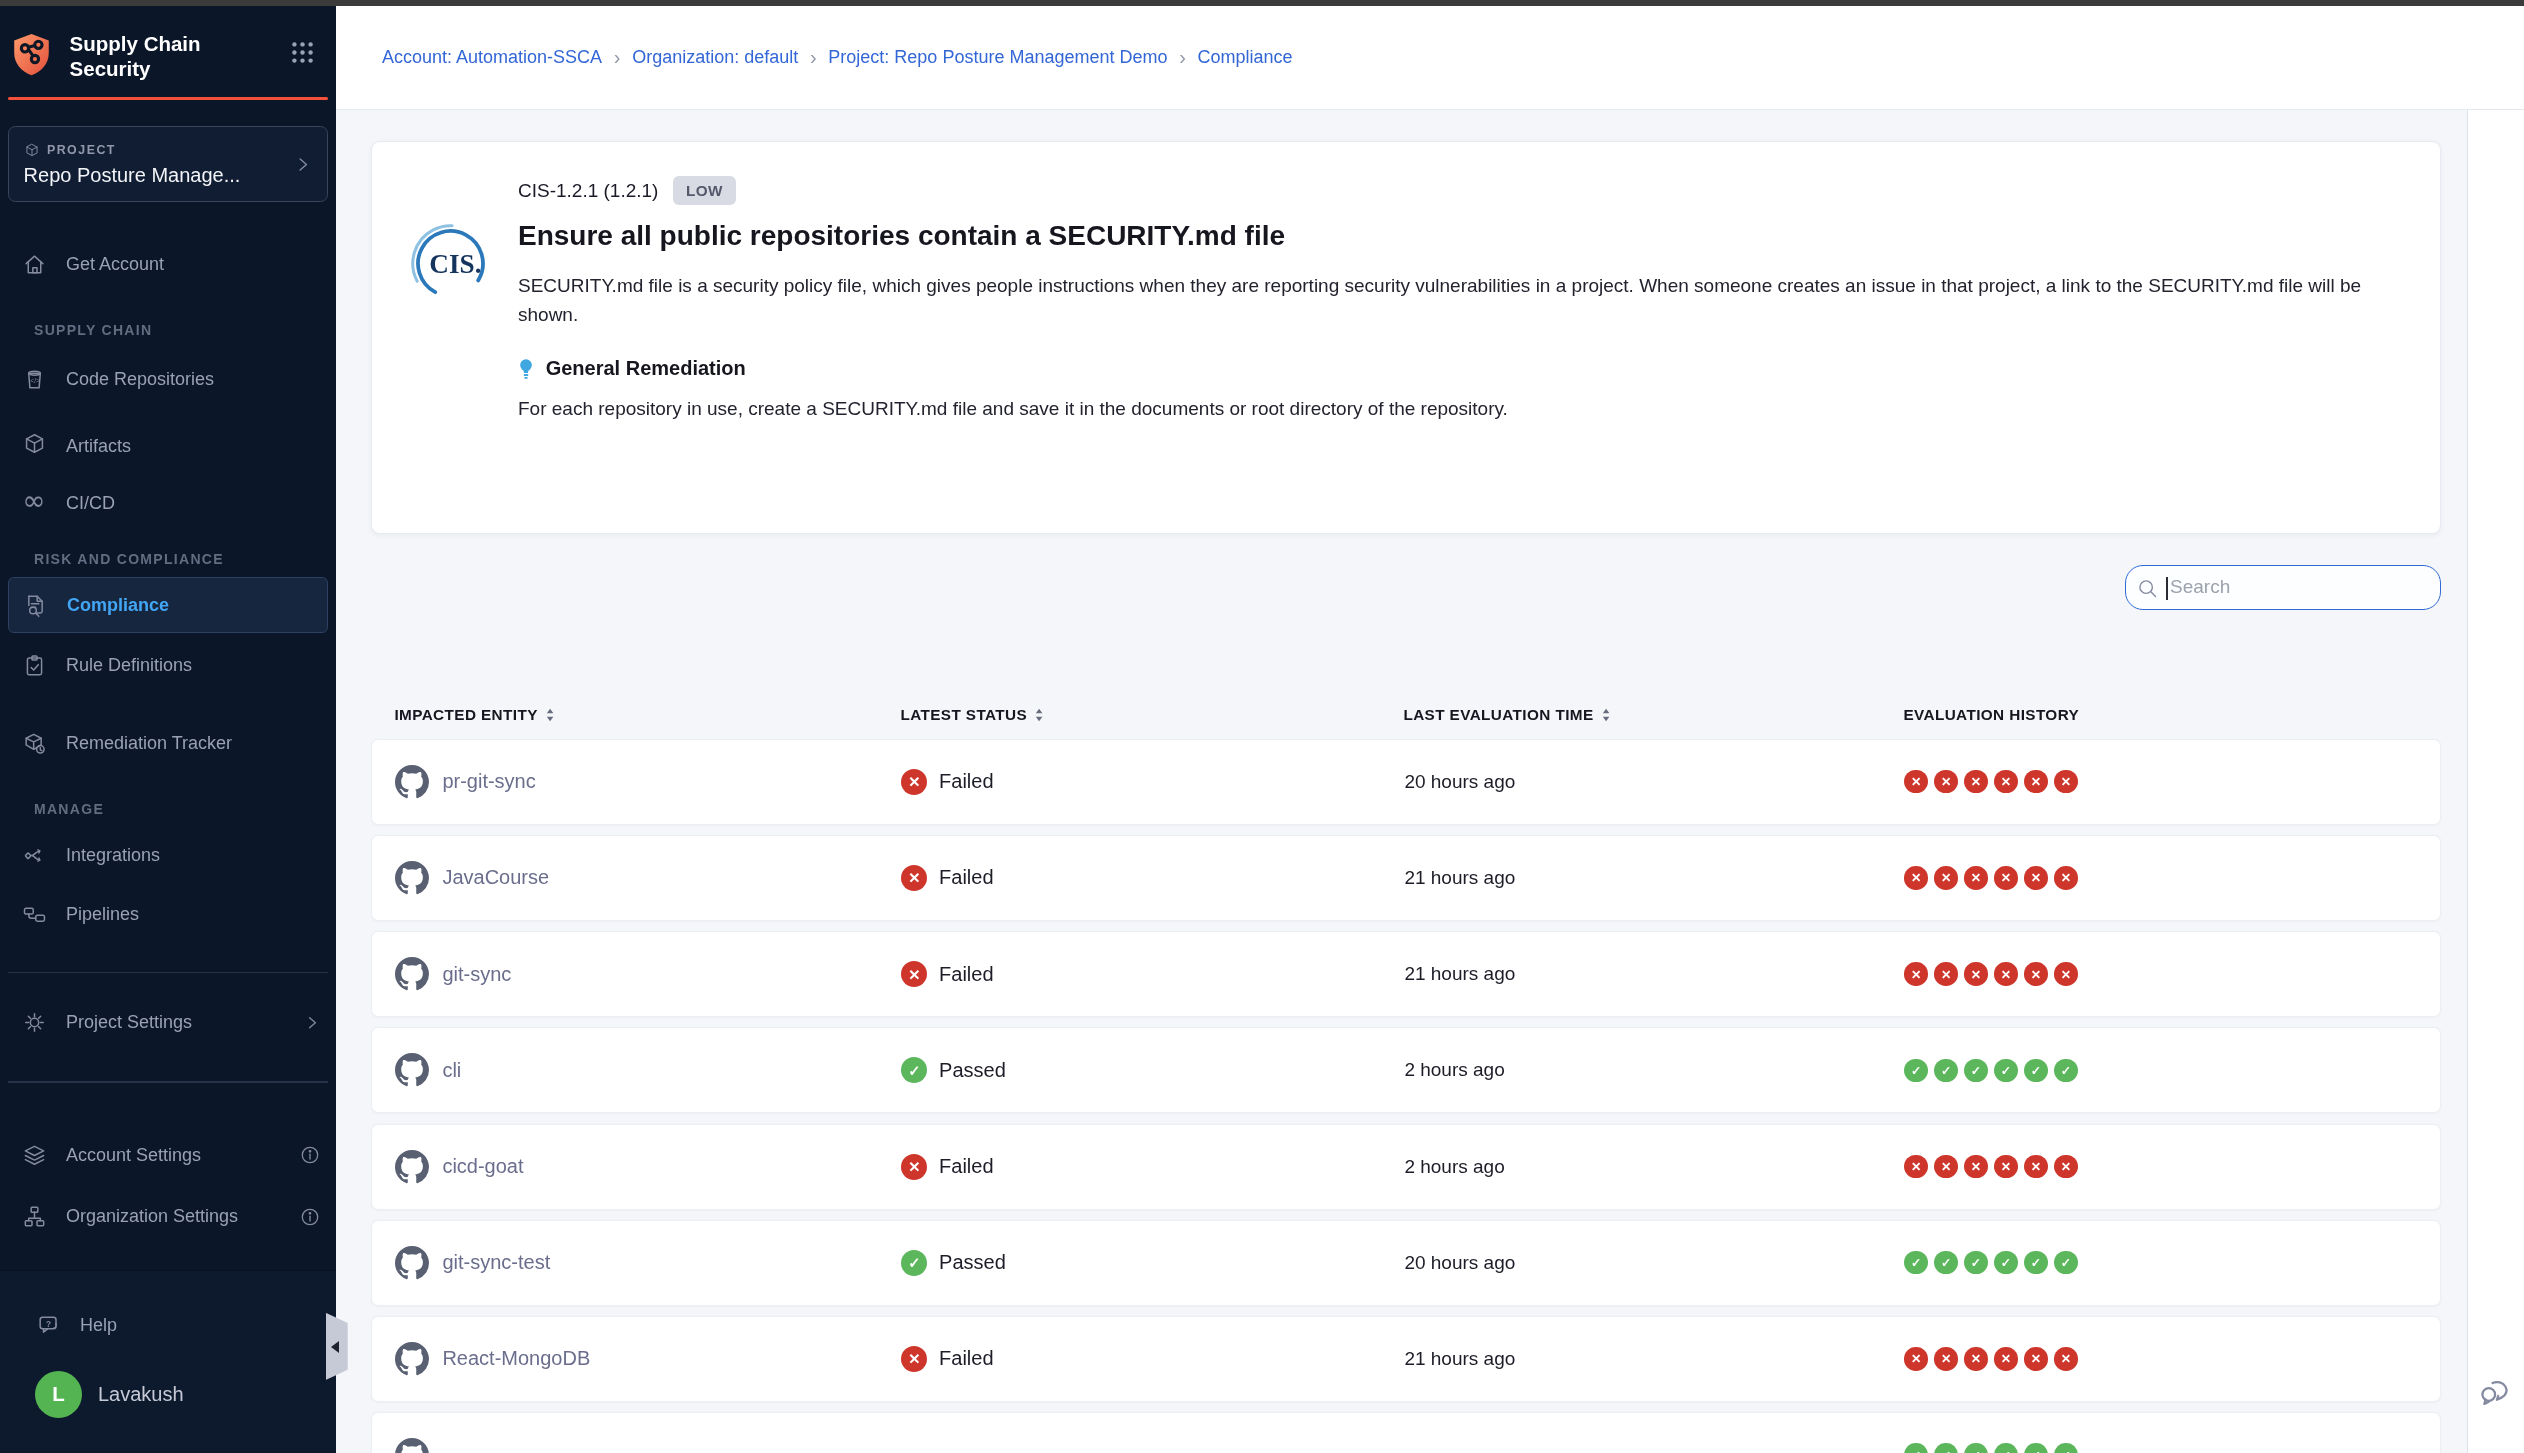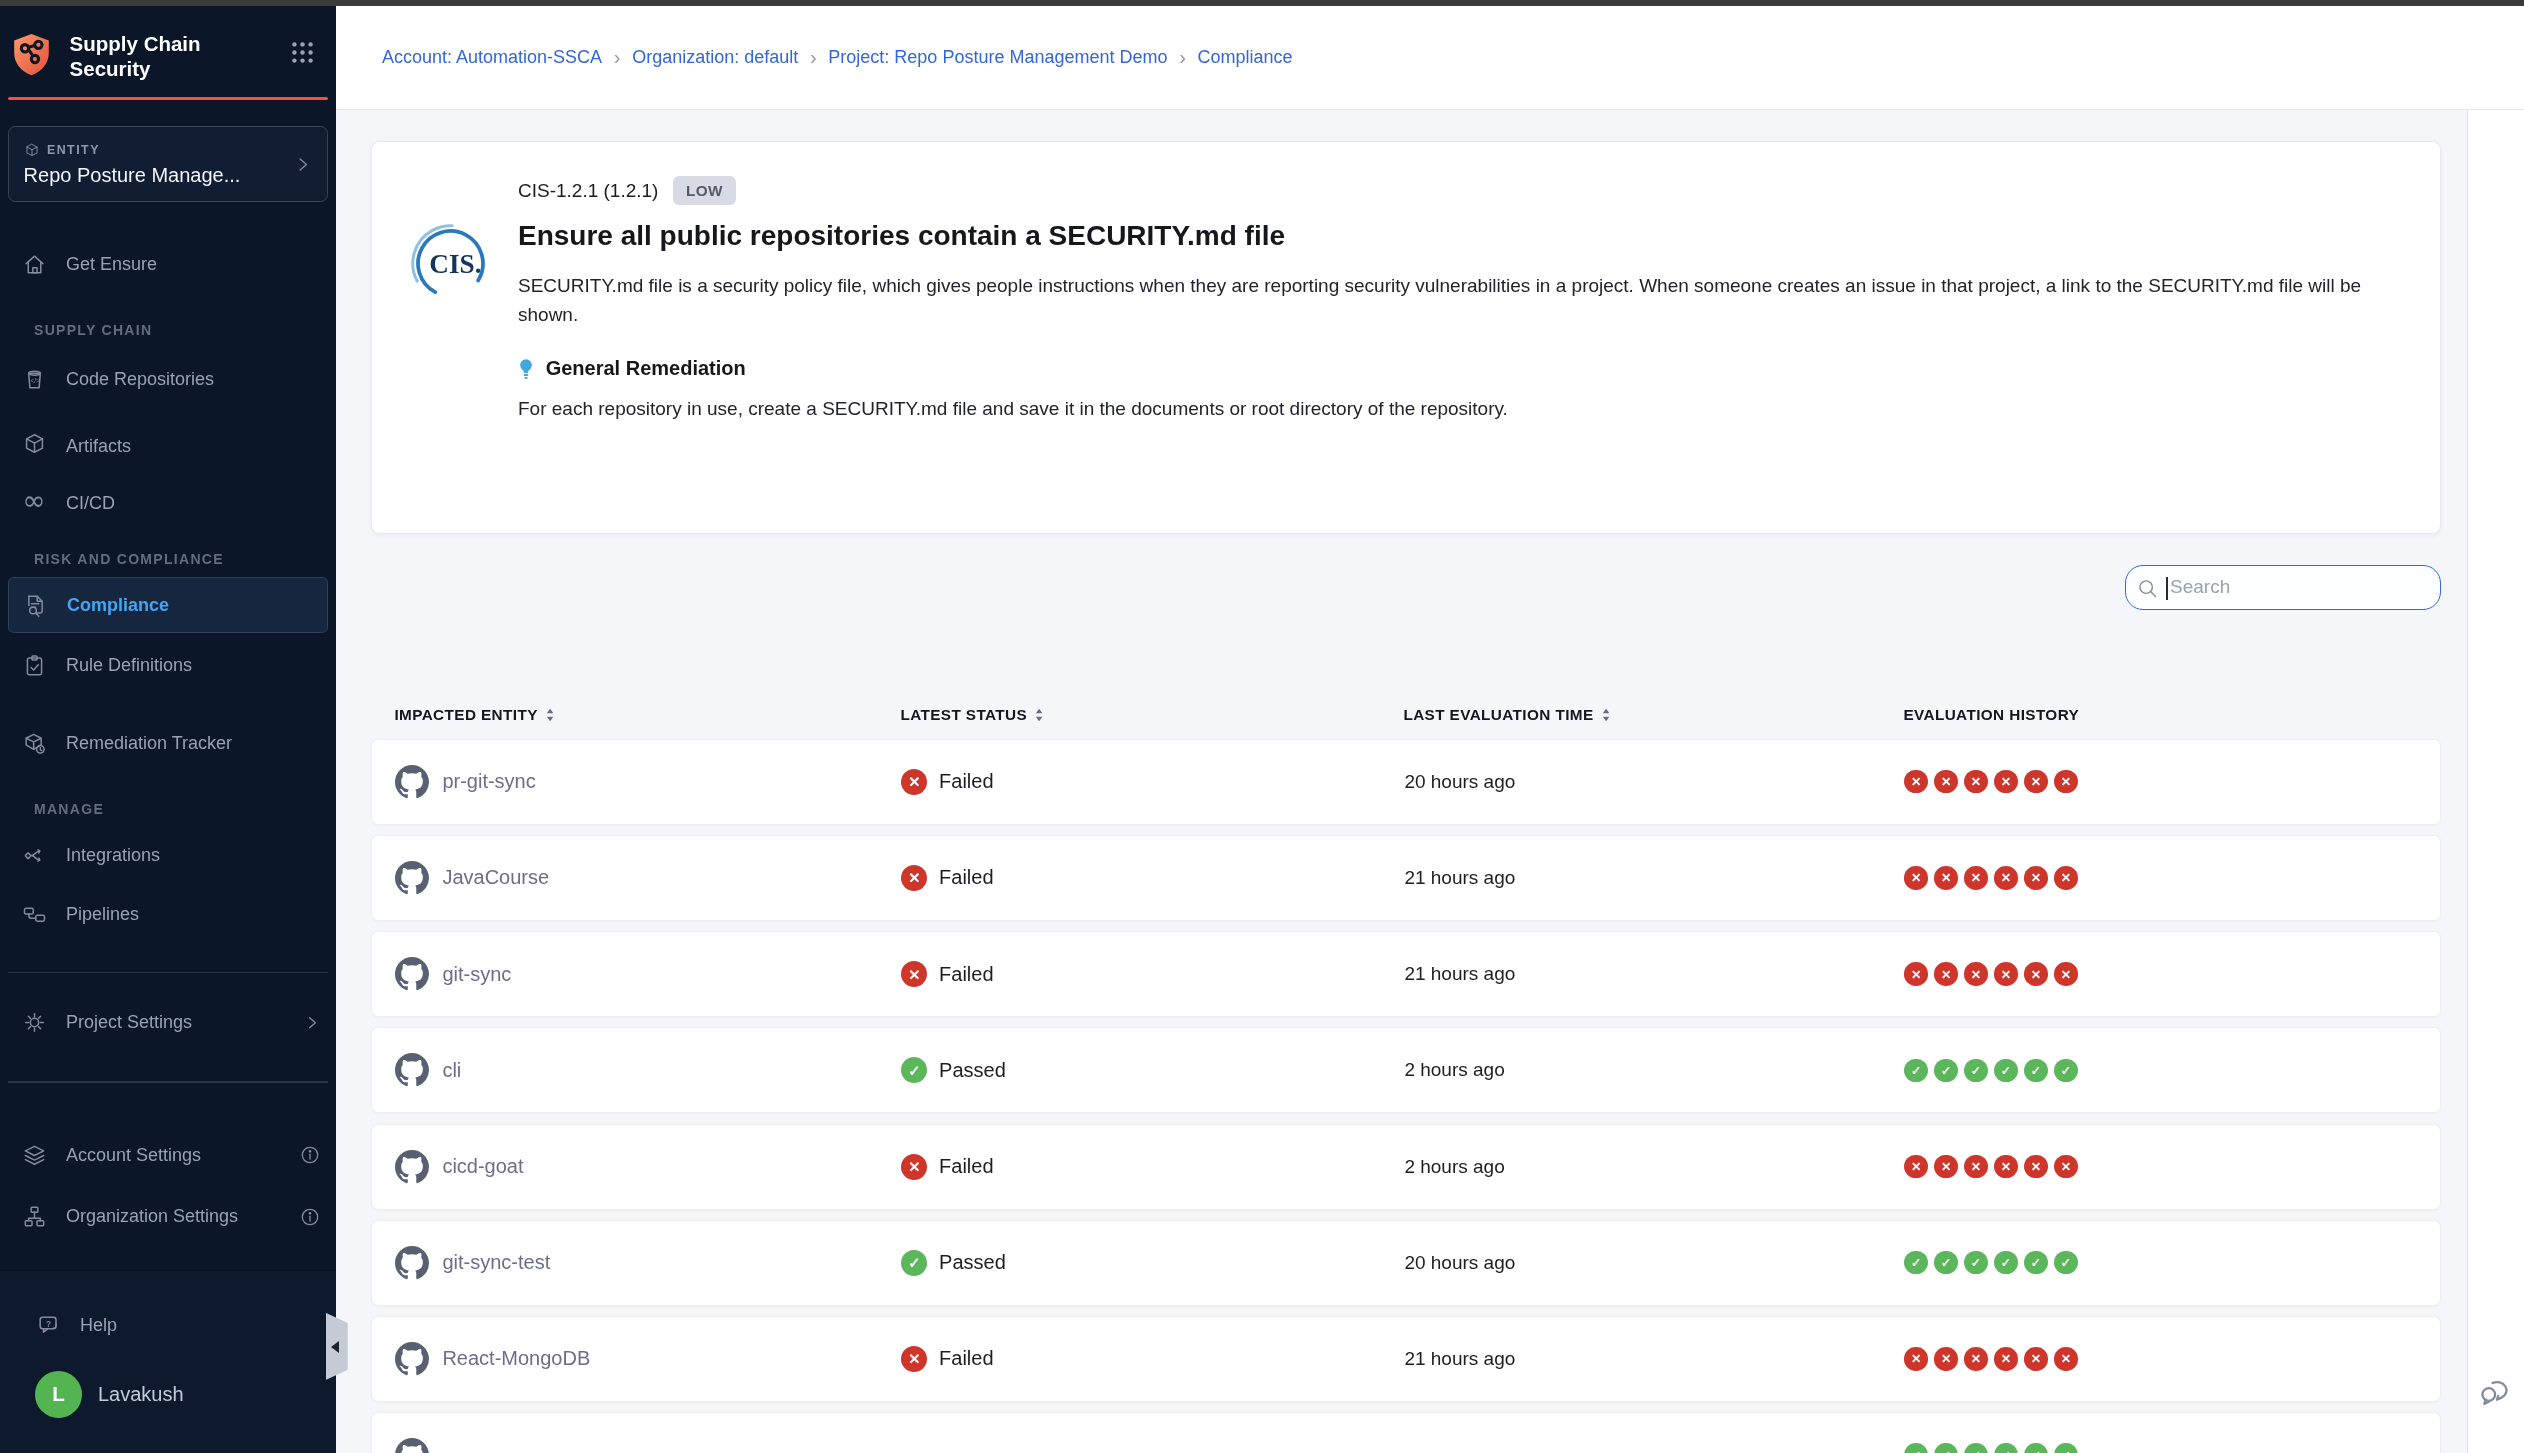--- a/index.html
+++ b/index.html
@@ -171,40 +171,40 @@
 
     <div class="proj-card">
       <div class="proj-left">
         <div class="proj-label-row">
           <span>
             <svg width="16" height="16" viewBox="0 0 30 30" class="ic-stroke" stroke="#9298ab">
               <path d="M15 4.5l9.5 5v11l-9.5 5-9.5-5v-11z"></path>
                 <path d="M5.5 9.5L15 14.5l9.5-5M15 14.5V25"></path>
             </svg>
           </span>
-          <span>ENTITY</span>
+          <span>PROJECT</span>
         </div>
         <div class="proj-name">Repo Posture Manage...</div>
       </div>
       <span class="chev">
         <svg viewBox="0 0 24 24" width="19" height="19" class="ic-stroke" stroke="#c6cad6" stroke-width="2.6">
           <path d="M9 5l8 7-8 7"></path>
         </svg>
       </span>
     </div>
 
     <div class="nav-item first">
       <span class="nicon">
         <svg viewBox="0 0 30 30" width="25" height="25" class="ic-stroke">
           <path d="M5 14L15 5l10 9"></path>
             <path d="M7.5 12v13h15V12"></path>
             <rect x="13" y="19" width="5" height="6"></rect>
         </svg>
       </span>
-      <span>Get Ensure</span>
+      <span>Get Account</span>
     </div>
 
     <div class="section-label">SUPPLY CHAIN</div>
 
     <div class="nav-item mt28">
       <span class="nicon">
         <svg viewBox="0 0 30 30" width="25" height="25" class="ic-stroke" style="font-size:25px">
           <path d="M8 7.5h14L20.5 25h-11z"></path>
             <ellipse cx="15" cy="7.5" rx="7" ry="2.3"></ellipse>
           <text x="10" y="19" font-size="8" fill="#848aa0" stroke="none" font-family="Liberation Sans">&lt;/&gt;</text>

